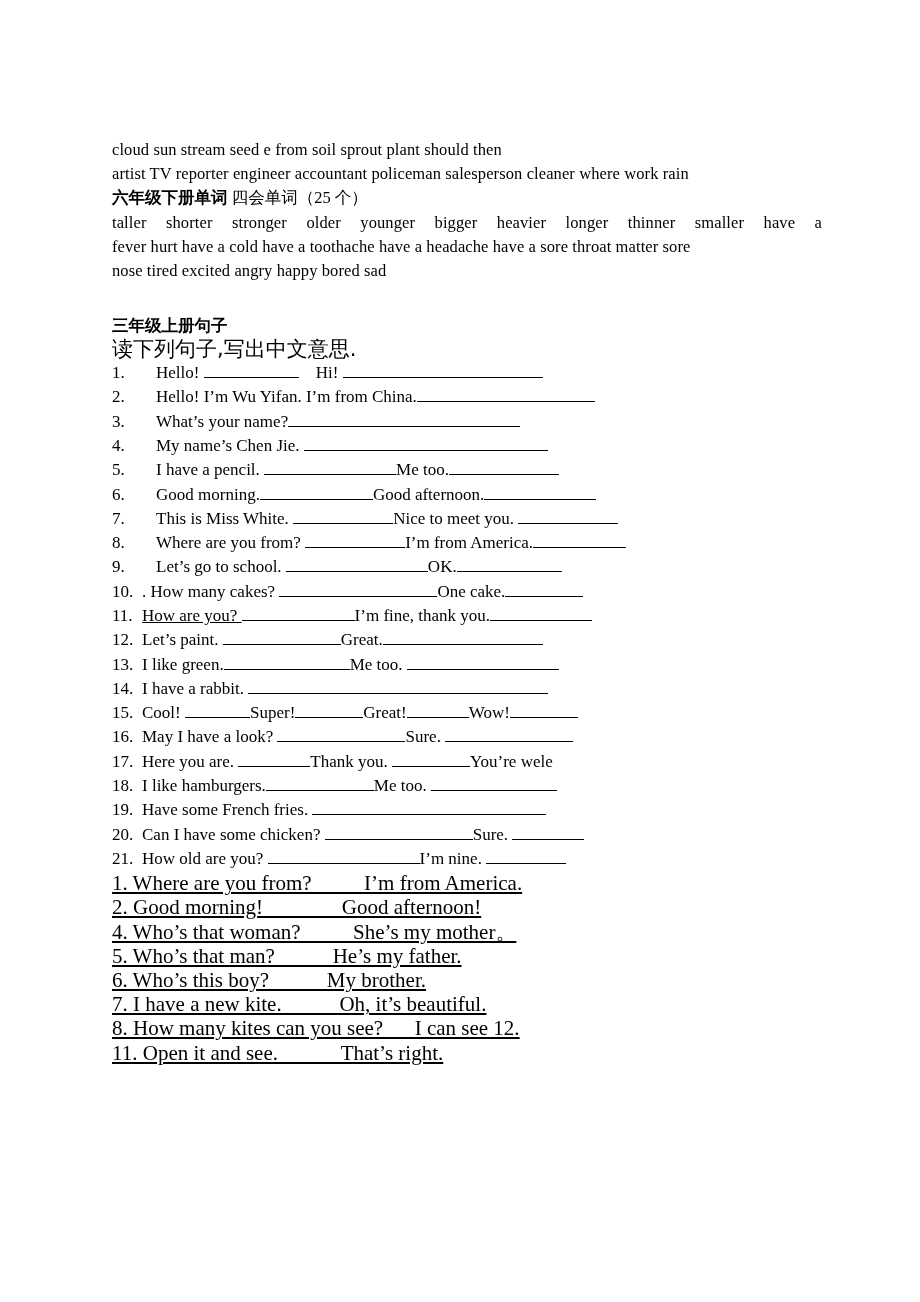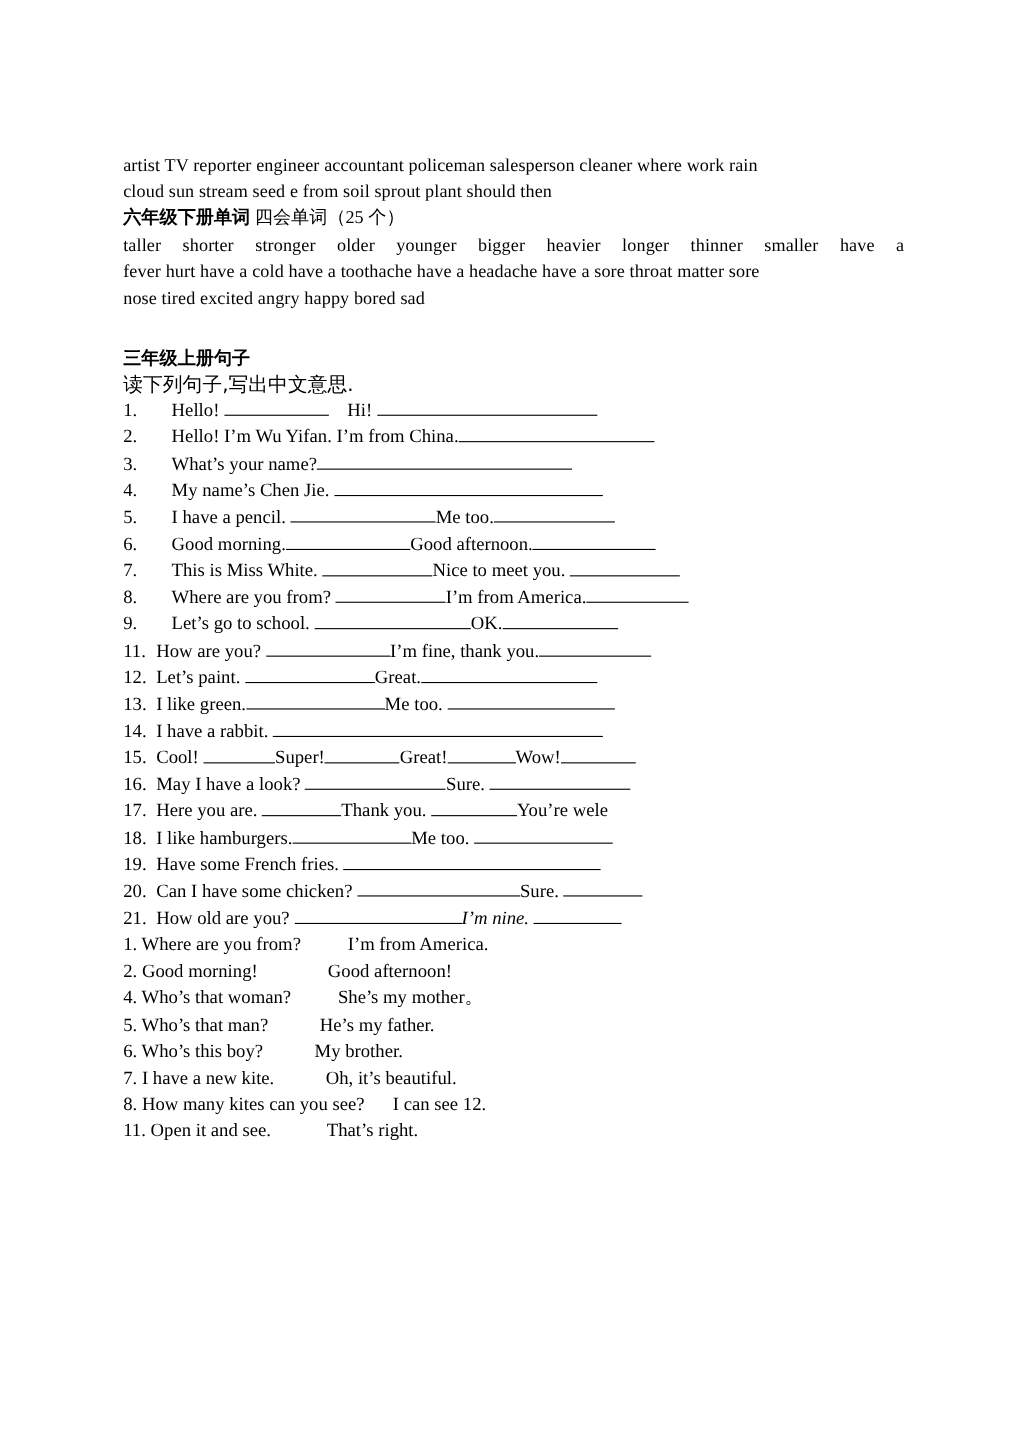--- a/index.html
+++ b/index.html
@@ -44,21 +44,21 @@
     font-size: 16.5px;
     line-height: 24.5px;
     font-family: "DejaVu Sans", "Liberation Sans", sans-serif;
     letter-spacing: 0px;
   }
   .cn-head .normal {
     font-weight: normal;
     font-family: "Liberation Serif", "DejaVu Serif", serif;
   }
   .cn-sub {
-    font-size: 18px;
+    font-size: 21px;
     line-height: 23px;
     font-family: "DejaVu Sans", "Liberation Sans", sans-serif;
   }
 
   .gap-lg { height: 30px; }
 
   
   .qrow {
     font-size: 17px;
     line-height: 24.3px;
@@ -75,32 +75,33 @@
   }
   .blank {
     display: inline-block;
     border-bottom: 1px solid #000;
     height: 0.92em;
     vertical-align: baseline;
     margin: 0 0px;
   }
 
   .srow {
-    font-size: 17px;
+    font-size: 21px;
     line-height: 24.2px;
     white-space: pre;
+    text-decoration: underline;
   }
 </style>
 </head>
 <body>
 
 <div class="page">
 
+  <div class="wordline">cloud   sun   stream  seed e from   soil   sprout   plant   should    then</div>
   <div class="wordline">artist  TV reporter engineer  accountant   policeman  salesperson  cleaner where    work    rain</div>
-  <div class="wordline">cloud   sun   stream  seed e from   soil   sprout   plant   should    then</div>
 
   <div class="cn-head"><span>六年级下册单词</span><span class="normal"> 四会单词（25 个）</span></div>
 
   <div class="wordline justify">taller shorter stronger older younger bigger heavier longer thinner smaller have a</div>
   <div class="wordline justify-lite">fever  hurt    have a cold    have a toothache have a headache   have a sore throat   matter  sore</div>
   <div class="wordline">nose tired  excited  angry  happy  bored sad</div>
 
   <div class="gap-lg"></div>
 
   <div class="cn-head">三年级上册句子</div>
@@ -109,31 +110,32 @@
   <div id="grade3-up-list">
       <div class="qrow"><span class="qnum">1.</span><span class="qind">&nbsp;</span><span style="white-space: pre;">Hello! </span><span class="blank" style="width: 95px;"></span><span style="white-space: pre;">    Hi! </span><span class="blank" style="width: 200px;"></span></div>
       <div class="qrow"><span class="qnum">2.</span><span class="qind">&nbsp;</span><span style="white-space: pre; text-align: center;">Hello! I’m Wu Yifan. I’m from China.</span><span class="blank" style="width: 178px;"></span></div>
       <div class="qrow"><span class="qnum">3.</span><span class="qind">&nbsp;</span><span style="white-space: pre; margin-top: 15px;">What’s your name?</span><span class="blank" style="width: 232px;"></span></div>
       <div class="qrow"><span class="qnum">4.</span><span class="qind">&nbsp;</span><span style="white-space: pre;">My name’s Chen Jie. </span><span class="blank" style="width: 244px;"></span></div>
       <div class="qrow"><span class="qnum">5.</span><span class="qind">&nbsp;</span><span style="white-space: pre;">I have a pencil. </span><span class="blank" style="width: 132px;"></span><span style="white-space: pre;">Me too.</span><span class="blank" style="width: 110px;"></span></div>
       <div class="qrow"><span class="qnum">6.</span><span class="qind">&nbsp;</span><span style="white-space: pre;">Good morning.</span><span class="blank" style="width: 113px;"></span><span style="white-space: pre;">Good afternoon.</span><span class="blank" style="width: 112px;"></span></div>
       <div class="qrow"><span class="qnum">7.</span><span class="qind">&nbsp;</span><span style="white-space: pre;">This is Miss White. </span><span class="blank" style="width: 100px;"></span><span style="white-space: pre;">Nice to meet you. </span><span class="blank" style="width: 100px;"></span></div>
       <div class="qrow"><span class="qnum">8.</span><span class="qind">&nbsp;</span><span style="white-space: pre;">Where are you from? </span><span class="blank" style="width: 100px;"></span><span style="white-space: pre;">I’m from America.</span><span class="blank" style="width: 93px;"></span></div>
       <div class="qrow"><span class="qnum">9.</span><span class="qind">&nbsp;</span><span style="white-space: pre;">Let’s go to school. </span><span class="blank" style="width: 142px;"></span><span style="white-space: pre;">OK.</span><span class="blank" style="width: 105px;"></span></div>
-      <div class="qrow"><span class="qnum">11.</span><span style="white-space: pre;">How are you? </span><span class="blank" style="width: 113px;"></span><span style="white-space: pre;">I’m fine, thank you.</span><span class="blank" style="width: 102px;"></span></div>
+      <div class="qrow"><span class="qnum">10.</span><span style="white-space: pre;">. How many cakes? </span><span class="blank" style="width: 158px;"></span><span style="white-space: pre;">One cake.</span><span class="blank" style="width: 78px;"></span></div>
+      <div class="qrow"><span class="qnum">11.</span><span style="white-space: pre; text-decoration: underline;">How are you? </span><span class="blank" style="width: 113px;"></span><span style="white-space: pre;">I’m fine, thank you.</span><span class="blank" style="width: 102px;"></span></div>
       <div class="qrow"><span class="qnum">12.</span><span style="white-space: pre;">Let’s paint. </span><span class="blank" style="width: 118px;"></span><span style="white-space: pre;">Great.</span><span class="blank" style="width: 160px;"></span></div>
       <div class="qrow"><span class="qnum">13.</span><span style="white-space: pre;">I like green.</span><span class="blank" style="width: 126px;"></span><span style="white-space: pre;">Me too. </span><span class="blank" style="width: 152px;"></span></div>
       <div class="qrow"><span class="qnum">14.</span><span style="white-space: pre;">I have a rabbit. </span><span class="blank" style="width: 300px;"></span></div>
       <div class="qrow"><span class="qnum">15.</span><span style="white-space: pre;">Cool! </span><span class="blank" style="width: 65px;"></span><span style="white-space: pre;">Super!</span><span class="blank" style="width: 68px;"></span><span style="white-space: pre;">Great!</span><span class="blank" style="width: 62px;"></span><span style="white-space: pre;">Wow!</span><span class="blank" style="width: 68px;"></span></div>
       <div class="qrow"><span class="qnum">16.</span><span style="white-space: pre;">May I have a look? </span><span class="blank" style="width: 128px;"></span><span style="white-space: pre;">Sure. </span><span class="blank" style="width: 128px;"></span></div>
       <div class="qrow"><span class="qnum">17.</span><span style="white-space: pre;">Here you are. </span><span class="blank" style="width: 72px;"></span><span style="white-space: pre;">Thank you. </span><span class="blank" style="width: 78px;"></span><span style="white-space: pre;">You’re wele</span></div>
       <div class="qrow"><span class="qnum">18.</span><span style="white-space: pre;">I like hamburgers.</span><span class="blank" style="width: 108px;"></span><span style="white-space: pre;">Me too. </span><span class="blank" style="width: 126px;"></span></div>
       <div class="qrow"><span class="qnum">19.</span><span style="white-space: pre;">Have some French fries. </span><span class="blank" style="width: 234px;"></span></div>
       <div class="qrow"><span class="qnum">20.</span><span style="white-space: pre;">Can I have some chicken? </span><span class="blank" style="width: 148px;"></span><span style="white-space: pre;">Sure. </span><span class="blank" style="width: 72px;"></span></div>
-      <div class="qrow"><span class="qnum">21.</span><span style="white-space: pre;">How old are you? </span><span class="blank" style="width: 152px;"></span><span style="white-space: pre; font-style: italic;">I’m nine. </span><span class="blank" style="width: 80px;"></span></div>
+      <div class="qrow"><span class="qnum">21.</span><span style="white-space: pre;">How old are you? </span><span class="blank" style="width: 152px;"></span><span style="white-space: pre;">I’m nine. </span><span class="blank" style="width: 80px;"></span></div>
     </div>
 
   <div id="grade3-down-list">
       <div class="srow">1. Where are you from?          I’m from America.</div>
       <div class="srow">2. Good morning!               Good afternoon!</div>
       <div class="srow">4. Who’s that woman?          She’s my mother。</div>
       <div class="srow">5. Who’s that man?           He’s my father.</div>
       <div class="srow">6. Who’s this boy?           My brother.</div>
       <div class="srow">7. I have a new kite.           Oh, it’s beautiful.</div>
       <div class="srow">8. How many kites can you see?      I can see 12.</div>

